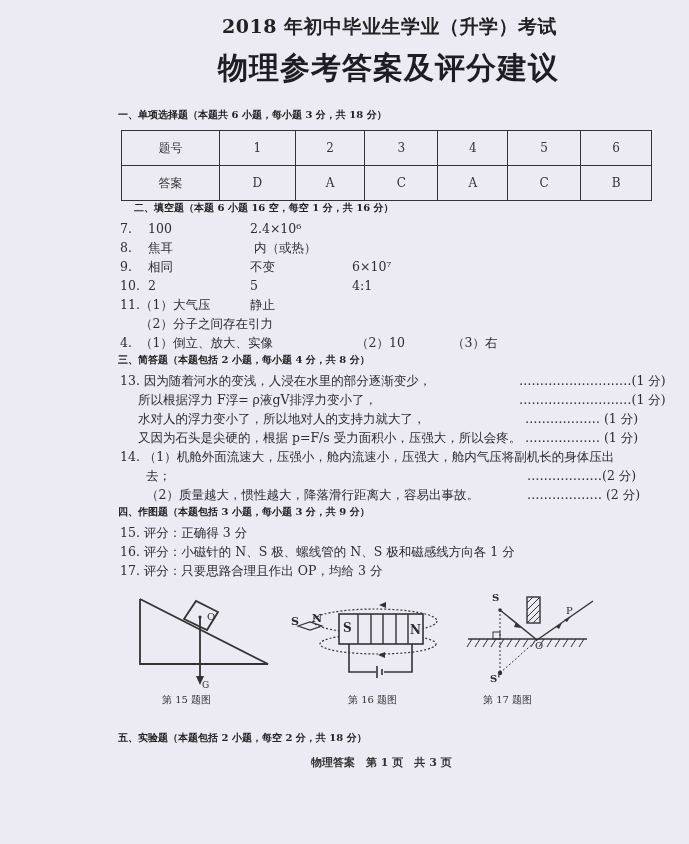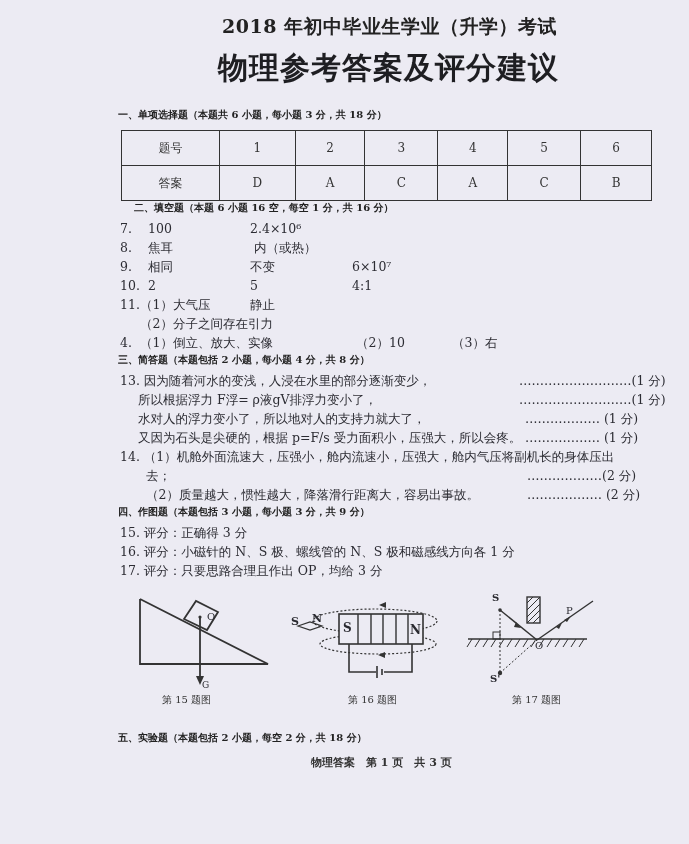--- a/index.html
+++ b/index.html
@@ -187,18 +187,18 @@
     <circle cx="500" cy="610" r="1.8" fill="#333"></circle>
     <circle cx="500" cy="673" r="2.2" fill="#333"></circle>
     <polygon points="516,622 521,628 514,627" fill="#333"></polygon>
     <polygon points="556,627 562,623 559,629" fill="#333"></polygon>
     <polygon points="564,620 571,616 567,622" fill="#333"></polygon>
   </svg>
   <div class="abs" style="left:492px; top:592px; font-size:10px; font-weight:bold;">S</div>
   <div class="abs" style="left:566px; top:605px; font-size:10px;">P</div>
   <div class="abs" style="left:535px; top:640px; font-size:10px;">O</div>
   <div class="abs" style="left:490px; top:673px; font-size:10px; font-weight:bold;">S'</div>
-  <div class="abs caption" style="left:512px; top:693px;">第 17 题图</div>
+  <div class="abs caption" style="left:483px; top:693px;">第 17 题图</div>
 
   <div class="abs sec" style="left:118px; top:731px;">五、实验题（本题包括 2 小题，每空 2 分，共 18 分）</div>
 
   <div class="abs footer" style="left:311px; top:755px;">物理答案　第 1 页　共 3 页</div>
 </div>
 
 </body></html>

